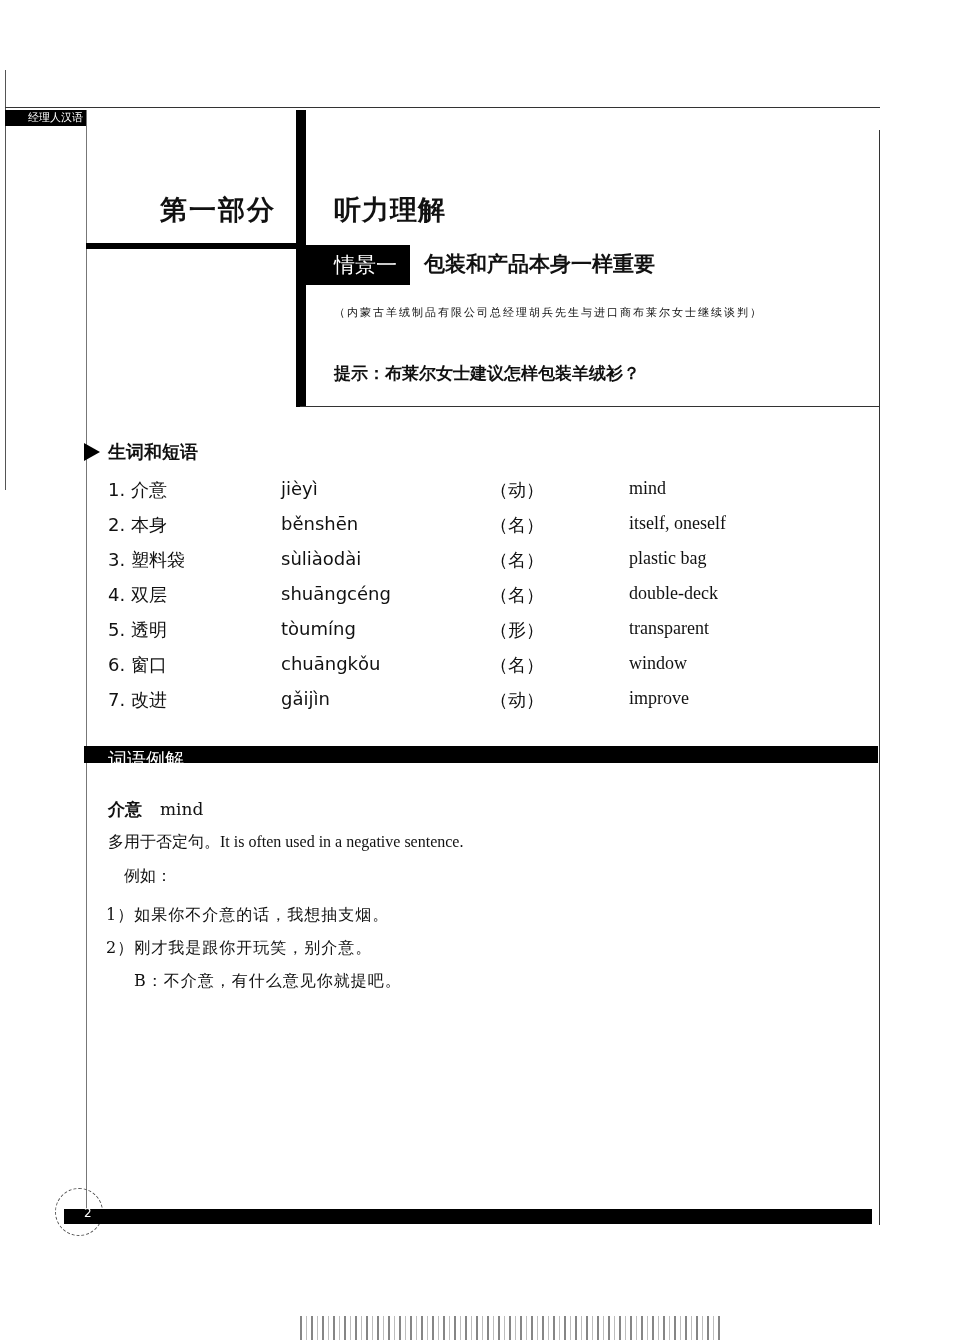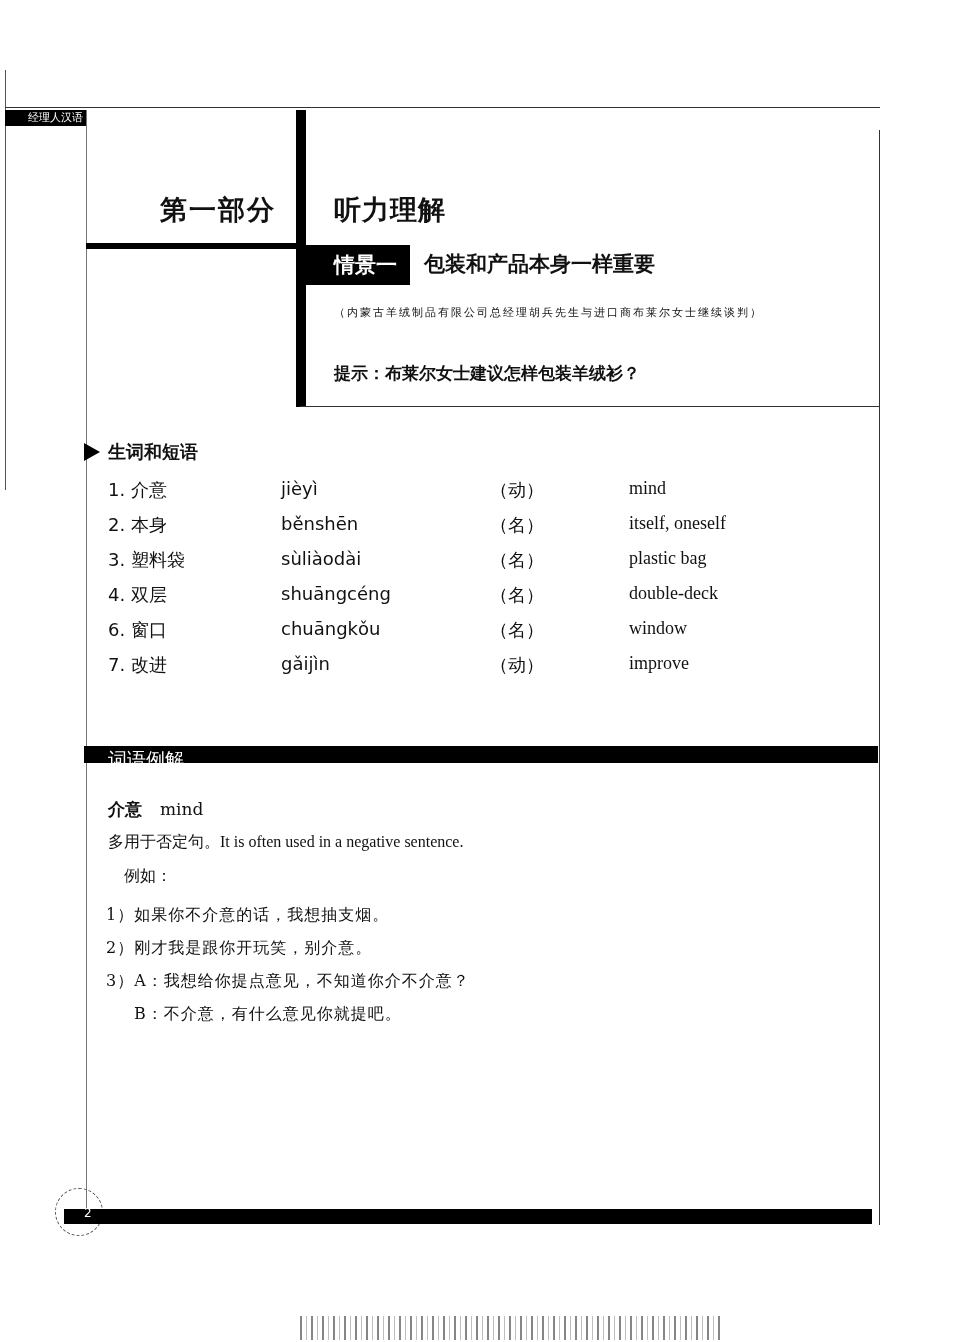--- a/index.html
+++ b/index.html
@@ -25,21 +25,21 @@
     .box-bottom { left: 300px; top: 406px; width: 580px; height: 1px; background: #333; }
 
     .part-label {
       left: 160px; top: 192px; font-size: 27px; font-weight: bold; letter-spacing: 2px;
     }
     .part-title {
       left: 334px; top: 192px; font-size: 27px; font-weight: bold; letter-spacing: 1px; text-align: right;
     }
     .scene-tab {
       left: 306px; top: 245px; width: 104px; height: 40px; background: #000; color: #fff;
-      font-size: 21px; line-height: 40px; padding-left: 28px; box-sizing: border-box; font-weight: bold;
+      font-size: 21px; line-height: 40px; padding-left: 28px; box-sizing: border-box; font-weight: normal;
     }
     .scene-title { left: 424px; top: 250px; font-size: 21px; font-weight: bold; }
     .scene-desc {
       left: 334px; top: 294px; width: 530px; font-size: 11px; line-height: 37px; letter-spacing: 2px;
     }
     .hint { left: 334px; top: 362px; font-size: 17px; font-weight: bold; }
 
     
     .vocab-head { left: 84px; top: 440px; font-size: 18px; font-weight: bold; }
     .vocab-head .tri {
@@ -123,20 +123,26 @@
     <span class="v-pos">（名）</span>
     <span class="v-en">plastic bag</span>
   </div>
   <div class="vocab-row">
     <span class="v-word">4. 双层</span>
     <span class="v-pinyin">shuāngcéng</span>
     <span class="v-pos">（名）</span>
     <span class="v-en">double-deck</span>
   </div>
   <div class="vocab-row">
+    <span class="v-word">5. 透明</span>
+    <span class="v-pinyin">tòumíng</span>
+    <span class="v-pos">（形）</span>
+    <span class="v-en">transparent</span>
+  </div>
+  <div class="vocab-row">
     <span class="v-word">6. 窗口</span>
     <span class="v-pinyin">chuāngkǒu</span>
     <span class="v-pos">（名）</span>
     <span class="v-en">window</span>
   </div>
   <div class="vocab-row">
     <span class="v-word">7. 改进</span>
     <span class="v-pinyin">gǎijìn</span>
     <span class="v-pos">（动）</span>
     <span class="v-en">improve</span>
@@ -147,20 +153,19 @@
 <div class="abs ex-word">
   <b>介意</b><span>mind</span>
 </div>
 <div class="abs ex-note">
   <span>多用于否定句。</span><span class="en">It is often used in a negative sentence.</span>
 </div>
 <div class="abs ex-lead">例如：</div>
 <div class="abs ex-lines">
   <div class="ex-line">1）如果你不介意的话，我想抽支烟。</div>
   <div class="ex-line">2）刚才我是跟你开玩笑，别介意。</div>
-  <div class="ex-line">3）A：我想给你提点意见，不知道你介不介意？</div>
   <div class="ex-line indent">B：不介意，有什么意见你就提吧。</div>
 </div>
 
 <div class="abs page-circle"></div>
 <div class="abs footer-bar"></div>
 <div class="abs page-num">2</div>
 <div class="abs scan-noise"></div>
 
 </body></html>

